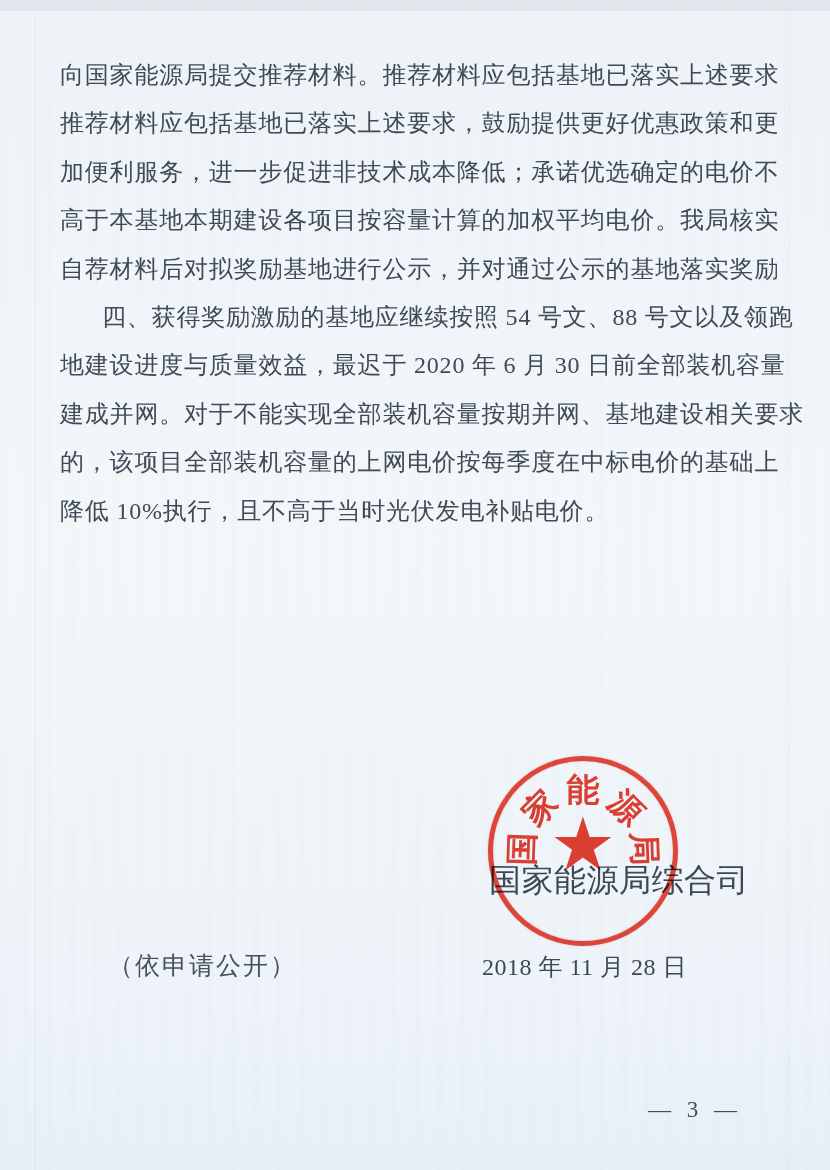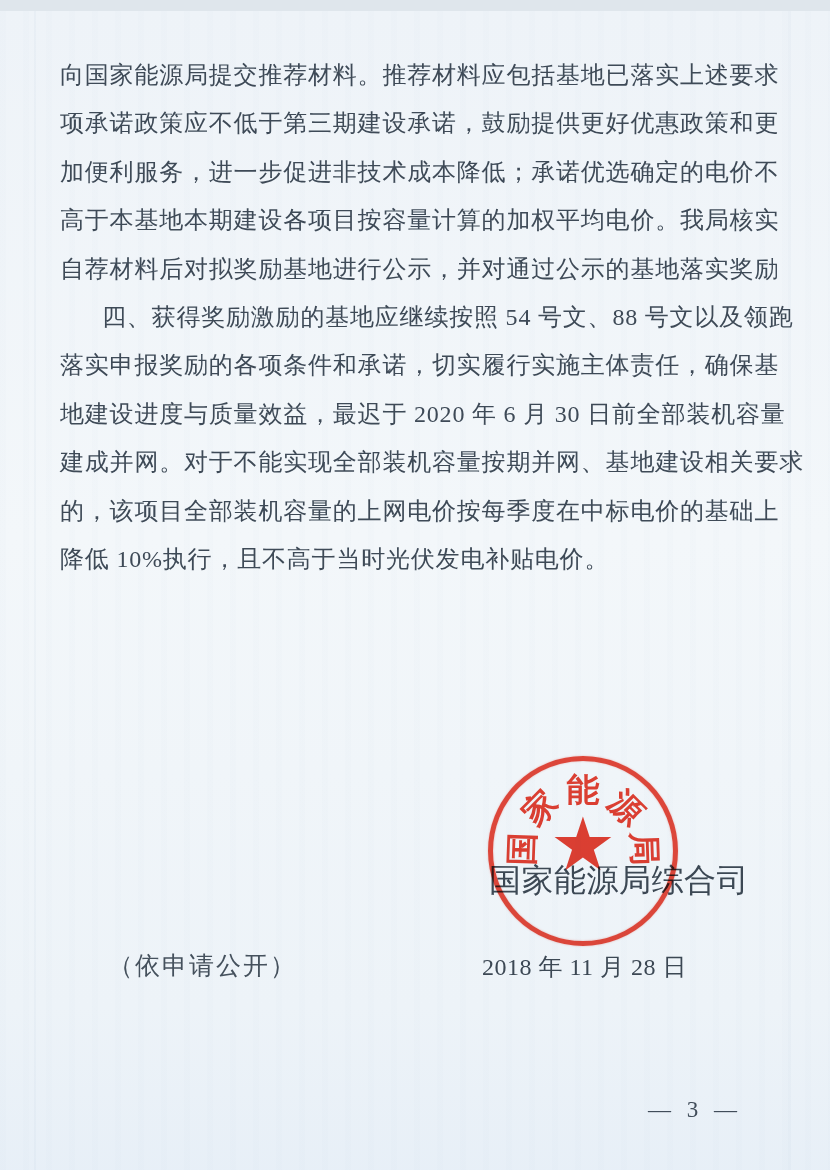--- a/index.html
+++ b/index.html
@@ -146,26 +146,25 @@
     white-space: pre;
   }
 </style>
 </head>
 <body>
 
 <div class="page">
 
   <div class="body-text">
     <div class="line">向国家能源局提交推荐材料。推荐材料应包括基地已落实上述要求</div>
-    <div class="line">项承诺政策应不低于第三期建设承诺，鼓励提供更好优惠政策和更</div>
+    <div class="line">推荐材料应包括基地已落实上述要求，鼓励提供更好优惠政策和更</div>
     <div class="line">加便利服务，进一步促进非技术成本降低；承诺优选确定的电价不</div>
     <div class="line">高于本基地本期建设各项目按容量计算的加权平均电价。我局核实</div>
     <div class="line">自荐材料后对拟奖励基地进行公示，并对通过公示的基地落实奖励</div>
     <div class="line indent">四、获得奖励激励的基地应继续按照 54 号文、88 号文以及领跑</div>
-    <div class="line">落实申报奖励的各项条件和承诺，切实履行实施主体责任，确保基</div>
     <div class="line">地建设进度与质量效益，最迟于 2020 年 6 月 30 日前全部装机容量</div>
     <div class="line">建成并网。对于不能实现全部装机容量按期并网、基地建设相关要求</div>
     <div class="line">的，该项目全部装机容量的上网电价按每季度在中标电价的基础上</div>
     <div class="line">降低 10%执行，且不高于当时光伏发电补贴电价。</div>
   </div>
 
   <div class="sign-name">国家能源局综合司</div>
   <div class="sign-date">2018 年 11 月 28 日</div>
 
   <div class="seal">

